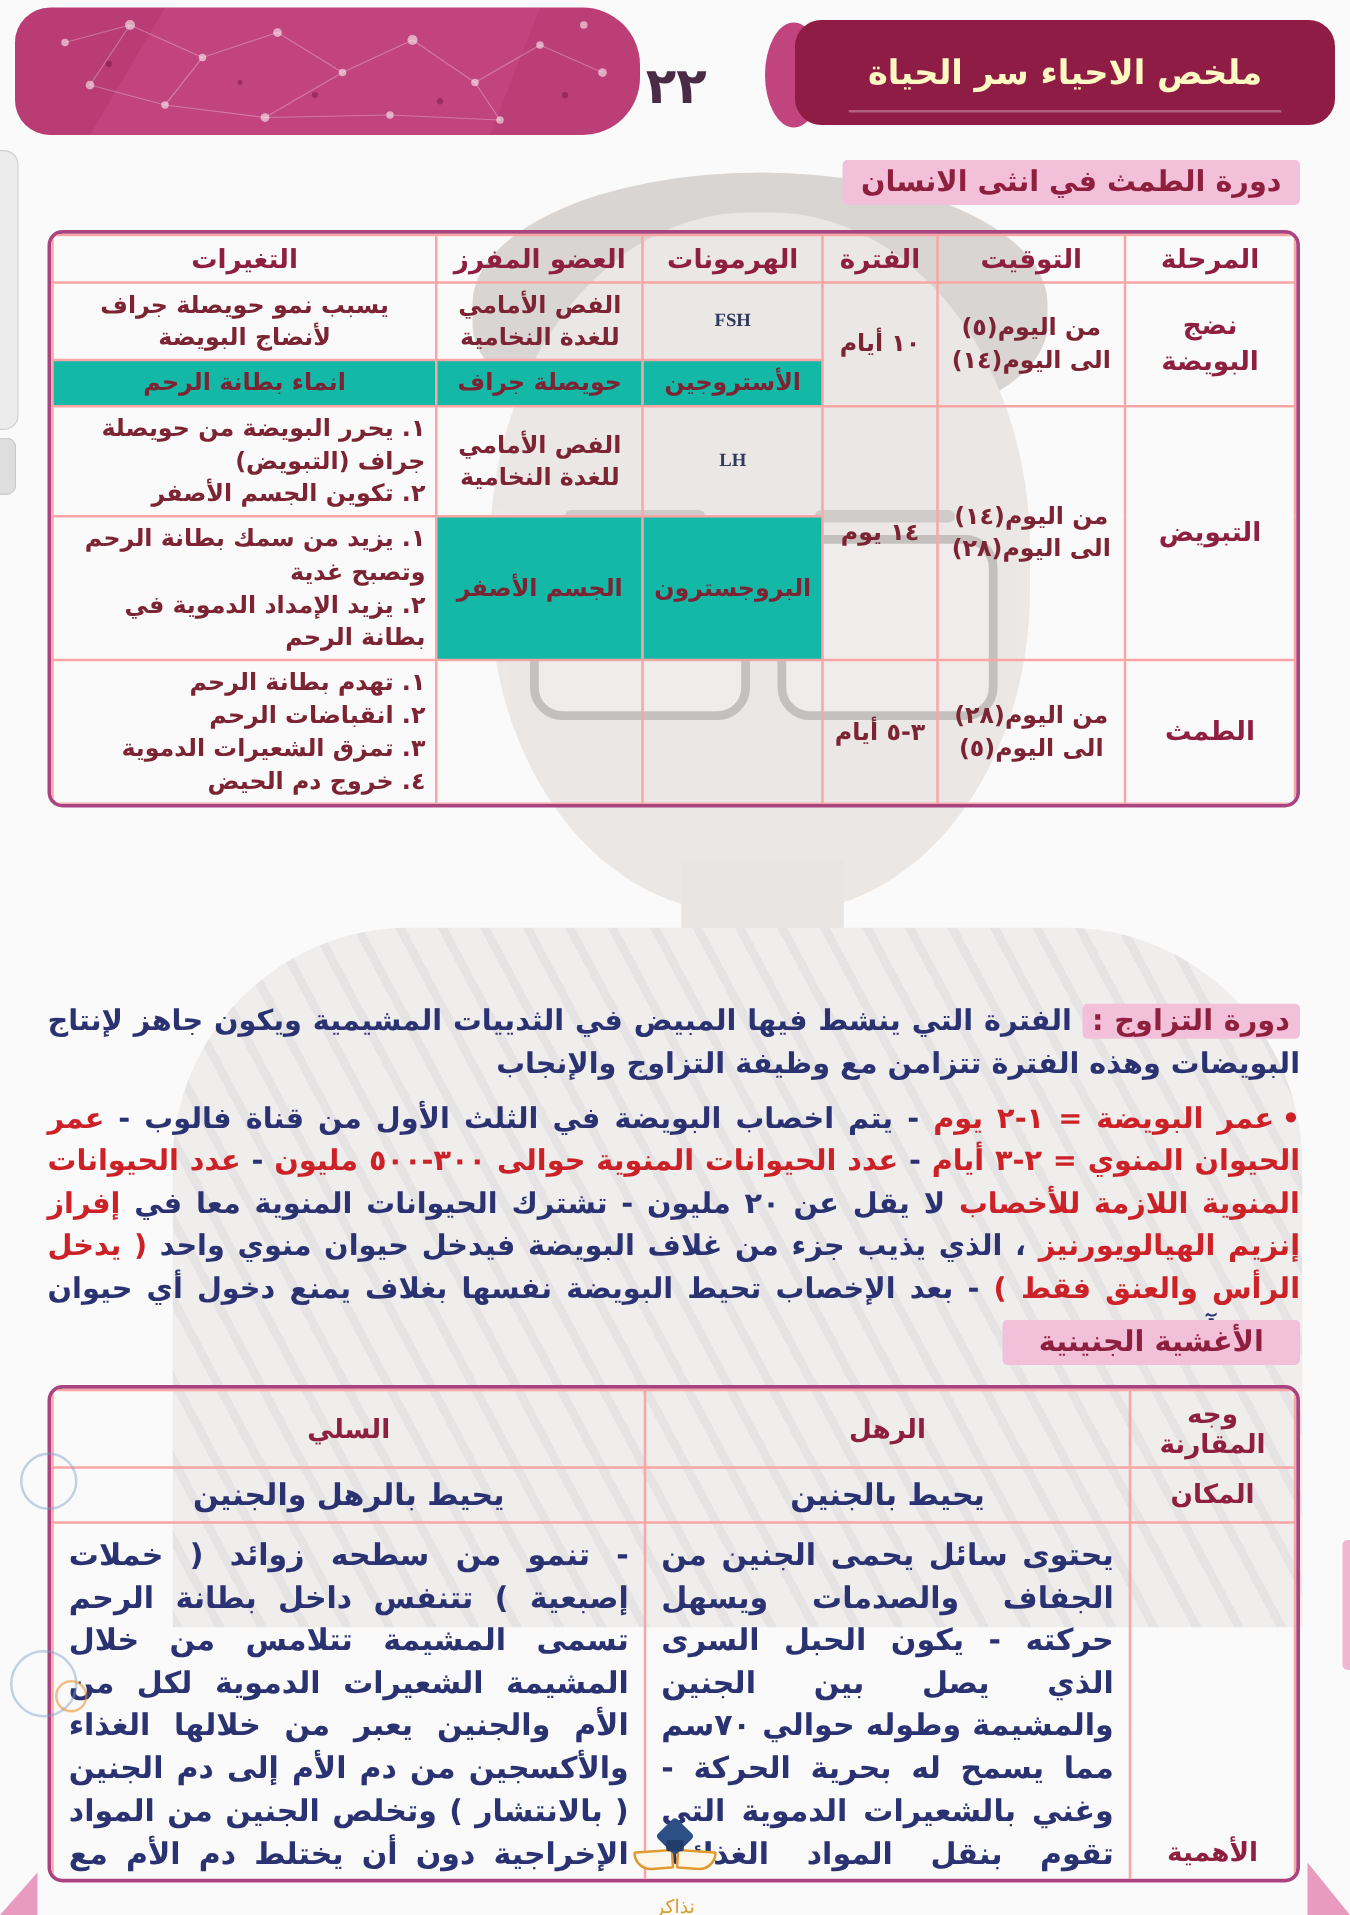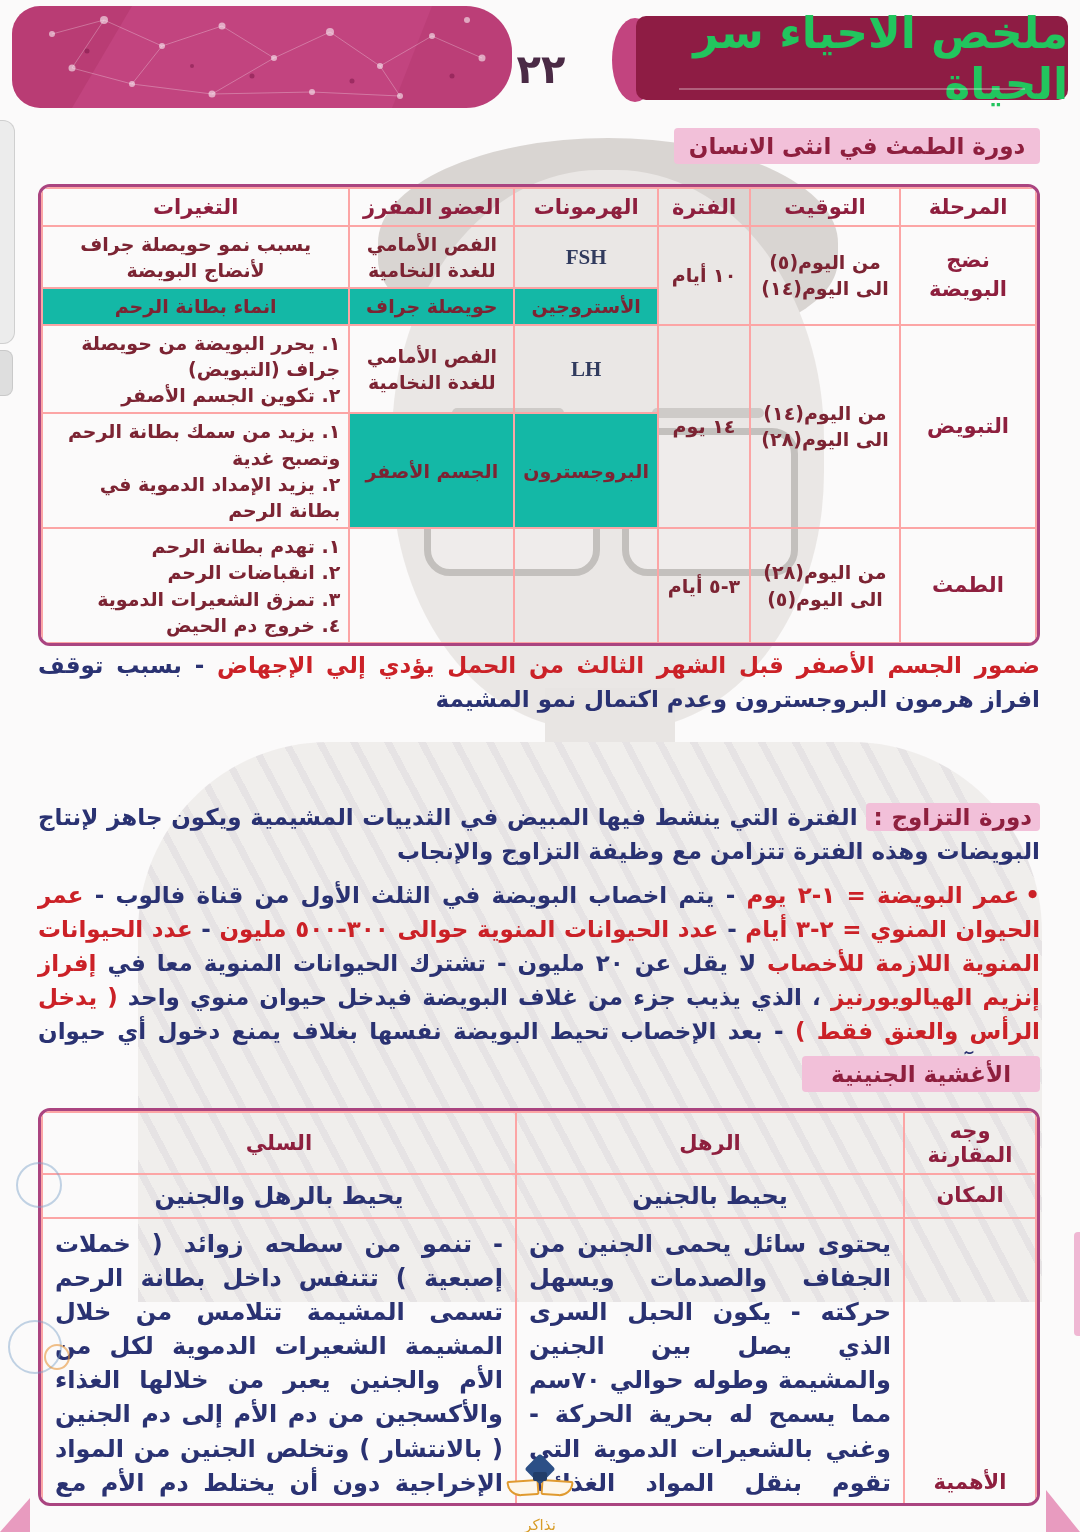--- a/index.html
+++ b/index.html
@@ -19,40 +19,40 @@
   .wm-body{position:absolute;left:138px;top:742px;width:904px;height:560px;background:#e7e3e0;border-radius:190px 190px 0 0;
            background-image:repeating-linear-gradient(62deg,rgba(140,130,152,.22) 0 7px,transparent 7px 30px)}
 
   
   .banner{position:absolute;top:0;left:0;right:0;height:118px;z-index:3}
   .banner-pattern{position:absolute;top:6px;left:12px;width:500px;height:102px;background:#c2447f;
                   border-radius:28px 46px 46px 28px;overflow:hidden}
   .banner-page-num{position:absolute;top:46px;left:508px;width:66px;text-align:center;
                    font-size:40px;font-weight:bold;color:#4a2a45}
   .banner-accent{position:absolute;top:18px;left:612px;width:46px;height:84px;background:#c2447f;border-radius:50%}
-  .banner-title{position:absolute;top:16px;left:636px;right:12px;height:84px;background:#8e1c44;border-radius:10px;
-                display:flex;align-items:center;justify-content:center;color:#22c55e;font-size:44px;font-weight:bold}
+  .banner-title{position:absolute;top:16px;left:636px;right:12px;height:84px;background:#8e1c44;border-radius:21px;
+                display:flex;align-items:center;justify-content:center;color:#fef9c3;font-size:27px;font-weight:bold}
   .banner-title::after{content:"";position:absolute;bottom:10px;left:10%;right:10%;height:2px;background:rgba(255,255,255,.3)}
 
   
   .sec-h{position:absolute;z-index:2;background:#f2c0d9;color:#8e1f3e;font-weight:bold;font-size:23px;
          padding:5px 14px;border-radius:4px;text-align:center}
   .sec-h1{top:128px;right:40px;width:366px}
   .sec-h2{top:1056px;right:40px;width:238px}
 
   
   .tframe{position:absolute;border:3px solid #aa4480;border-radius:12px;overflow:hidden;z-index:2}
   .tframe table{width:100%;height:100%;border-collapse:collapse}
   .tframe th,.tframe td{border:2px solid #fca5a5;text-align:center;vertical-align:middle;
                         font-weight:bold;padding:4px 8px;white-space:pre-line}
   .tframe th{color:#8e1f3e;font-size:21px;padding:6px 8px}
   .t1{top:184px;right:40px;left:38px;height:462px}
   .t1 td{color:#7c2433;font-size:19px;line-height:1.38}
   .t1 td.stage{color:#8e1f3e;font-size:21px}
-  .t1 td.latin{font-family:"Liberation Serif","DejaVu Serif",serif;font-size:21px;color:#313b5e}
+  .t1 td.latin{font-family:"Liberation Serif","DejaVu Serif",serif;font-size:15px;color:#313b5e}
   .t1 td.ta-r{text-align:right}
   .cell-pink{background:#14b8a6}
   .t2{top:1108px;right:40px;left:38px;height:398px}
   .t2 td{color:#2a3272;font-size:24px;line-height:1.42}
   .t2 td.aspect{color:#8e1f3e;font-size:21px}
   .t2 td.just{text-align:justify;vertical-align:top;padding:8px 12px}
 
   
   .para{position:absolute;right:40px;left:38px;z-index:2;font-weight:bold;font-size:23px;
         line-height:1.48;text-align:justify}
@@ -220,21 +220,20 @@
       <td class="ta-r">١. تهدم بطانة الرحم
 ٢. انقباضات الرحم
 ٣. تمزق الشعيرات الدموية
 ٤. خروج دم الحيض</td>
     </tr>
   </tbody>
     </table>
 </div>
 
 <div class="para notes-block">
-  <p><span class="red">ضمور الجسم الأصفر قبل الشهر الثالث من الحمل يؤدي إلي الإجهاض</span><span class="blue"> - بسبب توقف افراز هرمون البروجسترون وعدم اكتمال نمو المشيمة</span></p>
 </div>
 
 <p class="para mating">
   <span class="hl">دورة التزاوج :</span><span class="blue">الفترة التي ينشط فيها المبيض في الثدييات المشيمية ويكون جاهز لإنتاج البويضات وهذه الفترة تتزامن مع وظيفة التزاوج والإنجاب</span>
 </p>
 
 <p class="para fert">
   <span class="red bullet">•</span><span class="red">عمر البويضة = ١-٢ يوم</span><span class="blue"> - يتم اخصاب البويضة في الثلث الأول من قناة فالوب - </span><span class="red">عمر الحيوان المنوي = ٢-٣ أيام</span><span class="blue"> - </span><span class="red">عدد الحيوانات المنوية حوالى ٣٠٠-٥٠٠ مليون</span><span class="blue"> - </span><span class="red">عدد الحيوانات المنوية اللازمة للأخصاب</span><span class="blue"> لا يقل عن ٢٠ مليون - تشترك الحيوانات المنوية معا في </span><span class="red">إفراز إنزيم الهيالويورنيز</span><span class="blue"> ، الذي يذيب جزء من غلاف البويضة فيدخل حيوان منوي واحد </span><span class="red">( يدخل الرأس والعنق فقط )</span><span class="blue"> - بعد الإخصاب تحيط البويضة نفسها بغلاف يمنع دخول أي حيوان منوي آخر .</span>
 </p>
 

